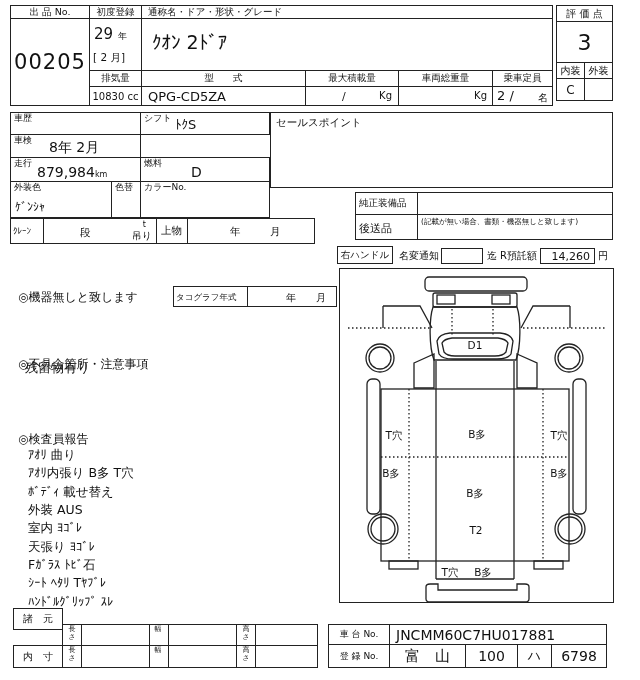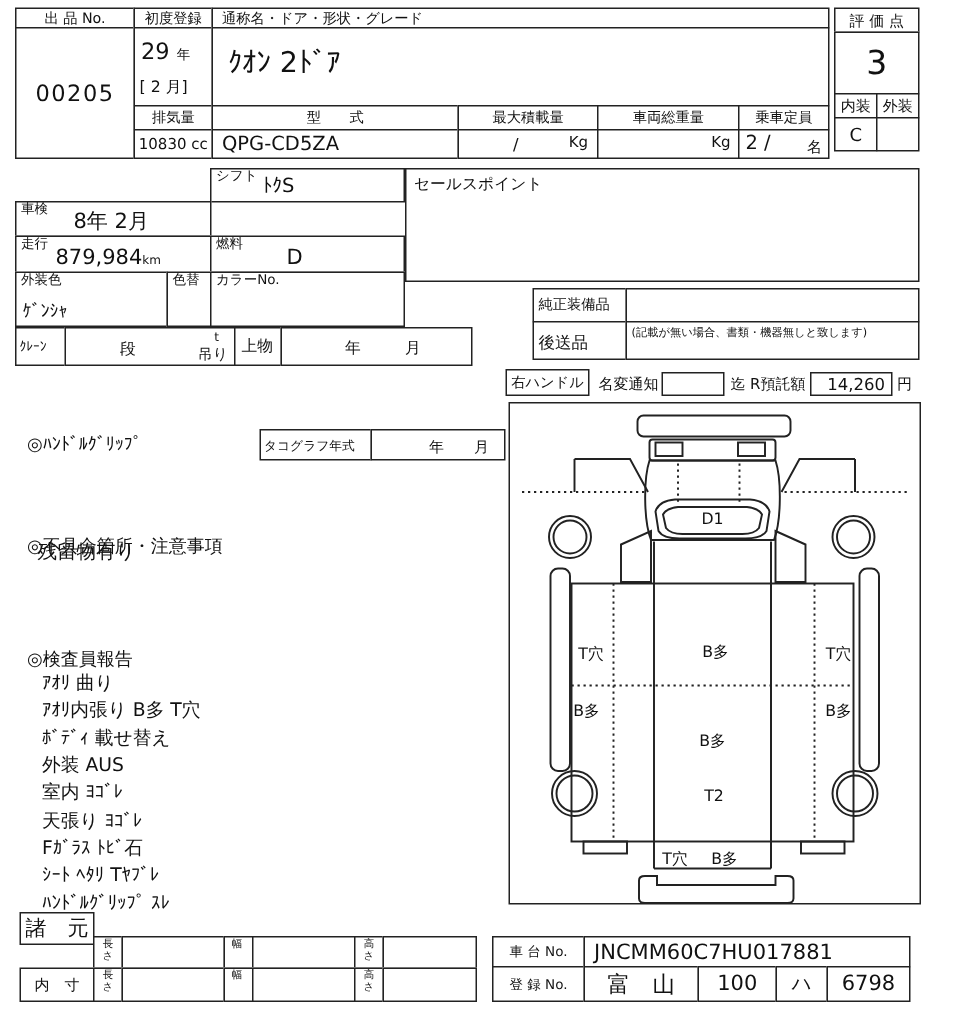--- a/index.html
+++ b/index.html
@@ -15,21 +15,21 @@
   .nw{white-space:nowrap;}
   .list-item{position:absolute;left:28px;font-size:12.5px;white-space:nowrap;}
   svg text{font-family:"DejaVu Sans","Liberation Sans",sans-serif;}
 </style>
 </head>
 <body>
 
 <div class="sheet">
 
   <div class="c hlbl" style="left:10px;top:5px;width:80px;height:14px;">出 品 No.</div>
-  <div class="c cen" style="left:10px;top:18px;width:80px;height:88px;font-size:15px;letter-spacing:1px;">00205</div>
+  <div class="c cen" style="left:10px;top:18px;width:80px;height:88px;font-size:21px;letter-spacing:1px;">00205</div>
 
   <div class="c hlbl" style="left:89px;top:5px;width:53px;height:14px;">初度登録</div>
   <div class="c" style="left:89px;top:18px;width:53px;height:53px;">
     <div class="t nw" style="left:4px;top:6px;font-size:15px;"><span>29</span> <span style="font-size:9px;">年</span></div>
     <div class="t nw" style="left:3px;top:32px;font-size:10.5px;">[ 2 月]</div>
   </div>
 
   <div class="c hlbl" style="left:141px;top:5px;width:412px;height:14px;justify-content:flex-start;padding-left:6px;">通称名・ドア・形状・グレード</div>
   <div class="c" style="left:141px;top:18px;width:412px;height:53px;">
     <div class="t nw" style="left:10px;top:12px;font-size:19px;">ｸｵﾝ 2ﾄﾞｱ</div>
@@ -60,20 +60,23 @@
     <span class="t" style="right:4px;top:4px;font-size:10px;">名</span>
   </div>
 
   <div class="c hlbl" style="left:556px;top:5px;width:57px;height:17px;font-size:10px;">評 価 点</div>
   <div class="c cen" style="left:556px;top:21px;width:57px;height:42px;font-size:22px;">3</div>
   <div class="c hlbl" style="left:556px;top:62px;width:29px;height:17px;font-size:10px;">内装</div>
   <div class="c hlbl" style="left:584px;top:62px;width:29px;height:17px;font-size:10px;">外装</div>
   <div class="c cen" style="left:556px;top:78px;width:29px;height:23px;font-size:12px;">C</div>
   <div class="c cen" style="left:584px;top:78px;width:29px;height:23px;font-size:12px;"></div>
 
+  <div class="c" style="left:10px;top:112px;width:131px;height:23px;">
+    <span class="sl">車歴</span>
+  </div>
   <div class="c" style="left:140px;top:112px;width:130px;height:23px;">
     <span class="sl">シフト</span>
     <span class="t nw" style="left:34px;top:4px;font-size:13px;">ﾄｸS</span>
   </div>
 
   <div class="c" style="left:10px;top:134px;width:131px;height:24px;">
     <span class="sl">車検</span>
     <span class="t nw" style="left:38px;top:4px;font-size:14px;">8年 2月</span>
   </div>
 
@@ -130,21 +133,21 @@
   <div class="c cen" style="left:337px;top:246px;width:56px;height:18px;font-size:9.5px;">右ハンドル</div>
   <div class="t nw" style="left:399px;top:249px;font-size:10px;">名変通知</div>
   <div class="c" style="left:441px;top:248px;width:42px;height:16px;"></div>
   <div class="t nw" style="left:487px;top:249px;font-size:10px;">迄</div>
   <div class="t nw" style="left:500px;top:249px;font-size:10px;">R預託額</div>
   <div class="c" style="left:540px;top:248px;width:55px;height:16px;">
     <span class="t nw" style="right:4px;top:1px;font-size:11px;">14,260</span>
   </div>
   <div class="t nw" style="left:598px;top:249px;font-size:10px;">円</div>
 
-  <div class="t nw" style="left:18px;top:289px;font-size:12px;">◎ﾊﾝﾄﾞﾙｸﾞﾘｯﾌﾟ</div>
+  <div class="t nw" style="left:18px;top:289px;font-size:12px;">◎機器無しと致します</div>
   <div class="c" style="left:173px;top:286px;width:75px;height:21px;">
     <span class="t nw" style="left:2px;top:5px;font-size:8.5px;">タコグラフ年式</span>
   </div>
   <div class="c" style="left:247px;top:286px;width:90px;height:21px;">
     <span class="t" style="left:38px;top:4px;font-size:10px;">年</span>
     <span class="t" style="left:68px;top:4px;font-size:10px;">月</span>
   </div>
 
   <div class="t nw" style="left:18px;top:356px;font-size:12px;">◎不具合箇所・注意事項</div>
   <div class="t nw" style="left:25px;top:359px;font-size:13px;">残留物有り</div>
@@ -215,21 +218,21 @@
         <text x="51" y="208">B多</text>
         <text x="219" y="208">B多</text>
         <text x="135" y="228">B多</text>
         <text x="136" y="265">T2</text>
         <text x="110" y="307">T穴</text>
         <text x="143" y="307">B多</text>
       </g>
     </svg>
   </div>
 
-  <div class="c cen" style="left:13px;top:608px;width:50px;height:22px;font-size:14px;">諸　元</div>
+  <div class="c cen" style="left:13px;top:608px;width:50px;height:22px;font-size:10px;">諸　元</div>
   <div class="c" style="left:62px;top:624px;width:20px;height:22px;">
       <div class="vlab">長さ</div>
     </div>
   <div class="c" style="left:81px;top:624px;width:69px;height:22px;"></div>
   <div class="c" style="left:149px;top:624px;width:20px;height:22px;">
       <div class="vlab">幅</div>
     </div>
   <div class="c" style="left:168px;top:624px;width:69px;height:22px;"></div>
   <div class="c" style="left:236px;top:624px;width:20px;height:22px;">
       <div class="vlab">高さ</div>

